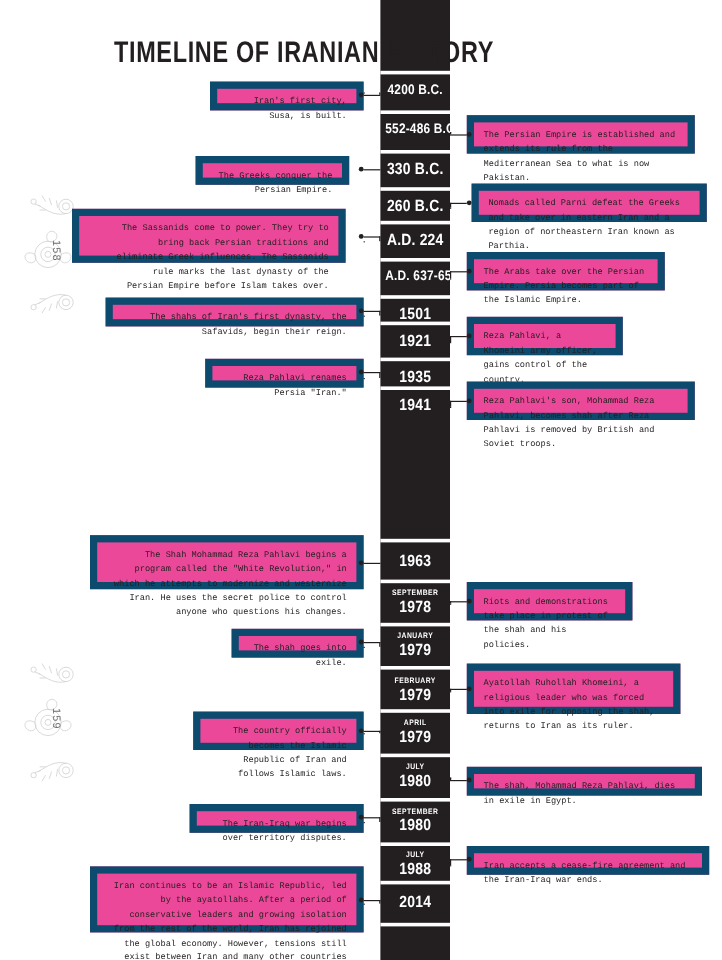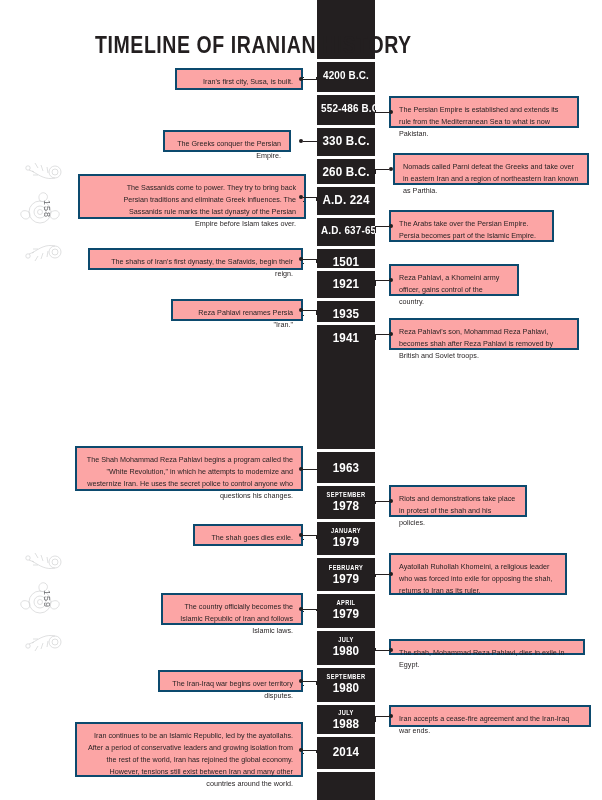--- a/index.html
+++ b/index.html
@@ -68,26 +68,27 @@
     font-weight: 700;
     letter-spacing: 0.45px;
     white-space: nowrap;
     margin-bottom: 0px;
   }
 
   
   .callout {
     position: absolute;
     box-sizing: border-box;
-    border: 2px solid #0c4a6e;
-    background: #fca5a5;
+    border: 6px solid #0c4a6e;
+    background: #ec4899;
     padding: 6px 8px;
     font-size: 7.2px;
     line-height: 1.65;
     color: #231f20;
+    font-family: Liberation Mono, monospace;
   }
   .callout.right-align { text-align: right; }
 
   
   .connector {
     position: absolute;
     height: 1px;
     background: #231f20;
   }
   .conn-dot {
@@ -244,21 +245,21 @@
         <span class="d-main">260 B.C.</span>
       </div>
       <div class="callout" style="top: 153px; width: 196px; height: 32px; left: 393px;">Nomads called Parni defeat the Greeks and take over in eastern Iran and a region of northeastern Iran known as Parthia.</div>
       <div class="connector" style="left: 375px; width: 14px; top: 169px;"></div>
       <div class="connector" style="width: 1px; left: 375px; top: 169px; height: 4px;"></div>
       <div class="connector" style="left: 375px; width: 1px; top: 173px;"></div>
       <div class="conn-dot" style="top: 167px; left: 389px;"></div>
       <div class="date-label" style="top: 193px;">
         <span class="d-main">A.D. 224</span>
       </div>
-      <div class="callout right-align" style="top: 174px; width: 228px; height: 45px; left: 78px; padding-left: 27px;">The Sassanids come to power. They try to bring back Persian traditions and eliminate Greek influences. The Sassanids rule marks the last dynasty of the Persian Empire before Islam takes over.</div>
+      <div class="callout right-align" style="top: 174px; width: 228px; height: 45px; left: 60px; padding-left: 27px;">The Sassanids come to power. They try to bring back Persian traditions and eliminate Greek influences. The Sassanids rule marks the last dynasty of the Persian Empire before Islam takes over.</div>
       <div class="connector" style="left: 303px; width: 14px; top: 197px;"></div>
       <div class="connector" style="width: 1px; left: 316px; top: 196.5px; height: 4.5px;"></div>
       <div class="connector" style="left: 303px; width: 1px; top: 201px;"></div>
       <div class="conn-dot" style="top: 195px; left: 299px;"></div>
       <div class="date-label small" style="top: 224px;">
         <span class="d-main">A.D. 637-651</span>
       </div>
       <div class="callout" style="top: 210px; width: 165px; height: 32px; left: 389px;">The Arabs take over the Persian Empire. Persia becomes part of the Islamic Empire.</div>
       <div class="connector" style="left: 375px; width: 14px; top: 226px;"></div>
       <div class="connector" style="width: 1px; left: 375px; top: 226px; height: 6px;"></div>
@@ -308,21 +309,21 @@
       </div>
       <div class="callout" style="top: 485px; width: 138px; height: 32px; left: 389px;">Riots and demonstrations take place in protest of the shah and his policies.</div>
       <div class="connector" style="left: 375px; width: 14px; top: 501px;"></div>
       <div class="connector" style="width: 1px; left: 375px; top: 501px; height: 2px;"></div>
       <div class="connector" style="left: 375px; width: 1px; top: 503px;"></div>
       <div class="conn-dot" style="top: 499px; left: 389px;"></div>
       <div class="date-label" style="top: 528px;">
         <span class="d-month">JANUARY</span>
         <span class="d-main">1979</span>
       </div>
-      <div class="callout right-align" style="top: 524px; width: 110px; height: 22px; left: 193px;">The shah goes dies exile.</div>
+      <div class="callout right-align" style="top: 524px; width: 110px; height: 22px; left: 193px;">The shah goes into exile.</div>
       <div class="connector" style="left: 303px; width: 14px; top: 535px;"></div>
       <div class="connector" style="width: 1px; left: 316px; top: 535px; height: 4px;"></div>
       <div class="connector" style="left: 303px; width: 1px; top: 539px;"></div>
       <div class="conn-dot" style="top: 533px; left: 299px;"></div>
       <div class="date-label" style="top: 565px;">
         <span class="d-month">FEBRUARY</span>
         <span class="d-main">1979</span>
       </div>
       <div class="callout" style="top: 553px; width: 178px; height: 42px; left: 389px;">Ayatollah Ruhollah Khomeini, a religious leader who was forced into exile for opposing the shah, returns to Iran as its ruler.</div>
       <div class="connector" style="left: 375px; width: 14px; top: 574px;"></div>

